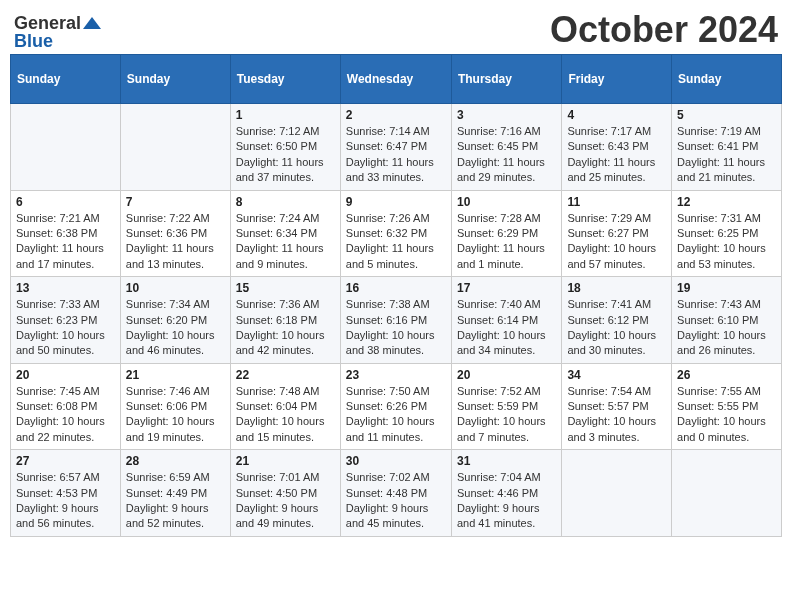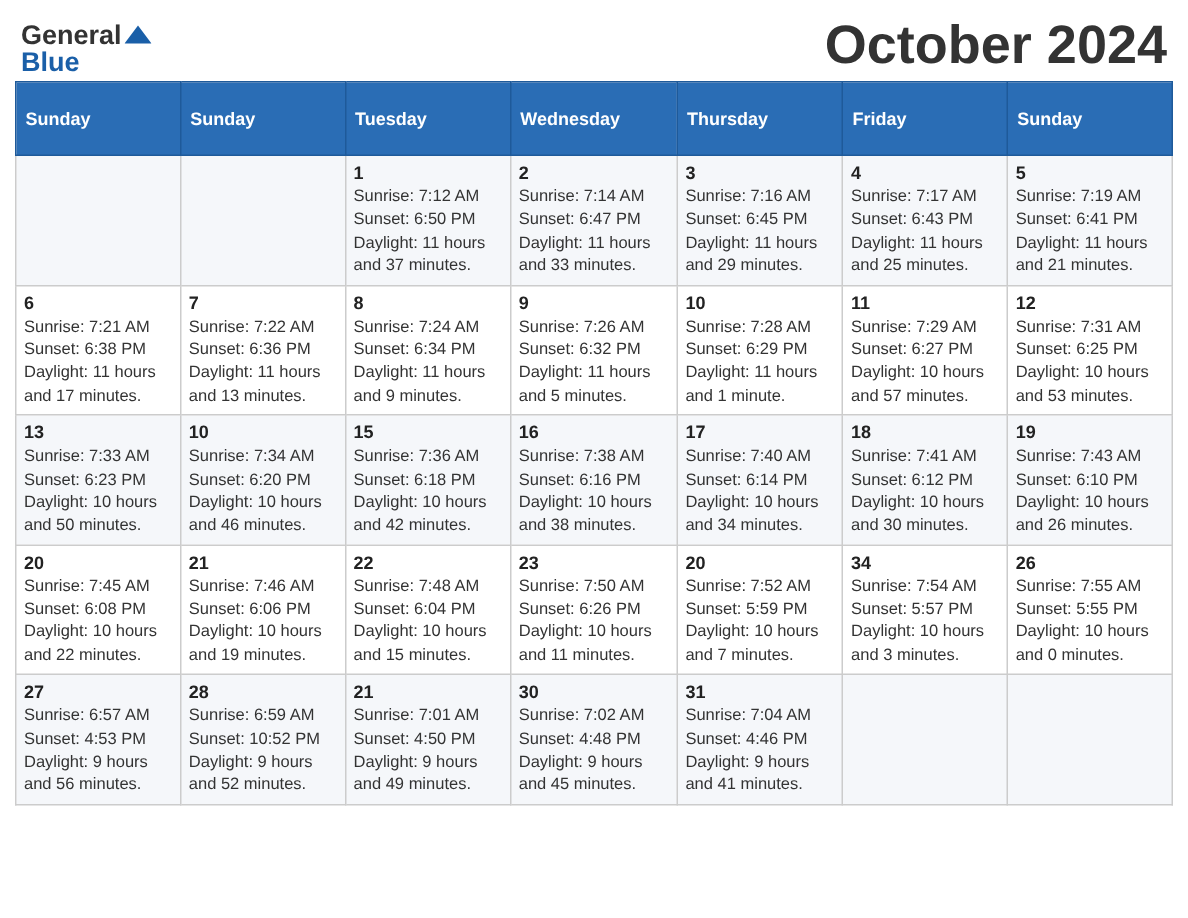--- a/index.html
+++ b/index.html
@@ -297,21 +297,21 @@
       <tr>
         <td>
           <span class="day-num">27</span>
           <div class="day-info">Sunrise: 6:57 AM
 Sunset: 4:53 PM
 Daylight: 9 hours and 56 minutes.</div>
         </td>
         <td>
           <span class="day-num">28</span>
           <div class="day-info">Sunrise: 6:59 AM
-Sunset: 10:52 PM
+Sunset: 4:49 PM
 Daylight: 9 hours and 52 minutes.</div>
         </td>
         <td>
           <span class="day-num">21</span>
           <div class="day-info">Sunrise: 7:01 AM
 Sunset: 4:50 PM
 Daylight: 9 hours and 49 minutes.</div>
         </td>
         <td>
           <span class="day-num">30</span>

